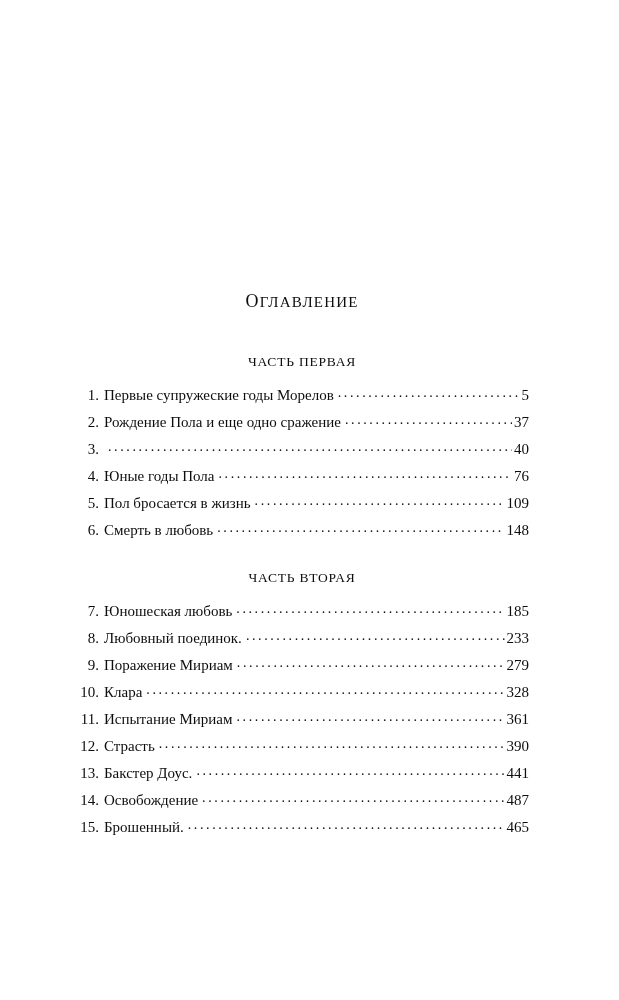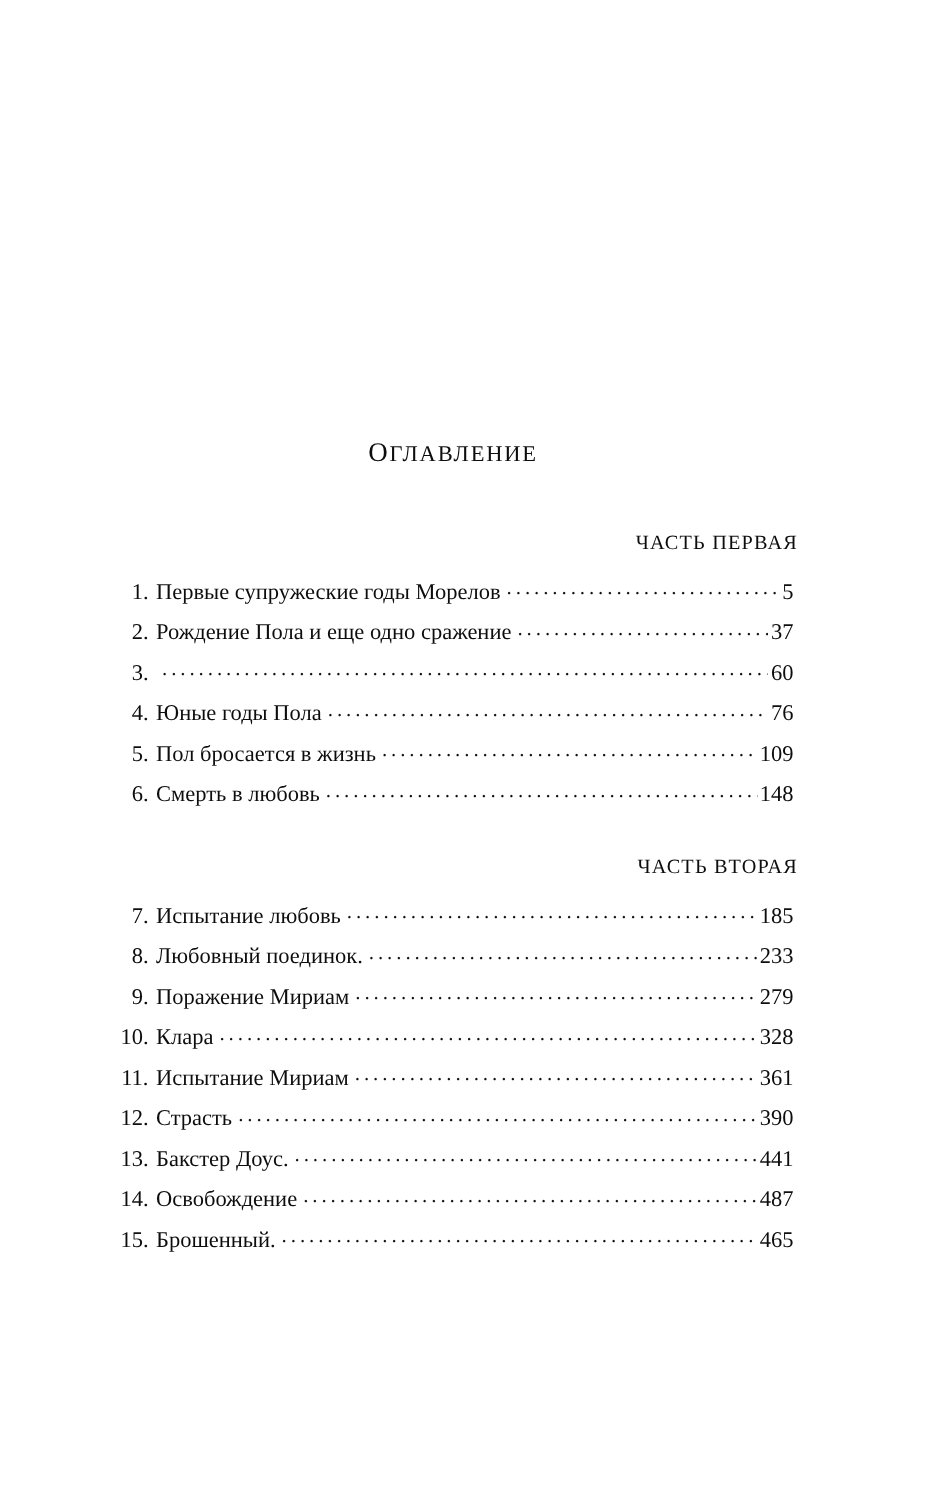--- a/index.html
+++ b/index.html
@@ -32,21 +32,21 @@
     letter-spacing: 1.2px;
     font-variant: small-caps;
     text-transform: lowercase;
     margin: 0 0 40px 0;
     font-weight: normal;
   }
   .toc-title::first-letter {
     font-size: 26px;
   }
   .part-heading {
-    text-align: right;
+    text-align: center;
     font-size: 13.5px;
     letter-spacing: 0.8px;
     margin: 0 0 18px 0;
     font-weight: normal;
   }
   .part-two .part-heading {
     margin-top: 32px;
   }
   .entry {
     display: flex;
@@ -107,21 +107,21 @@
         <div class="entry">
           <span class="entry-num">2.</span>
           <span class="entry-title">Рождение Пола и еще одно сражение</span>
           <span class="leader">......................................................................</span>
           <span class="entry-page">37</span>
         </div>
 
         <div class="entry">
           <span class="entry-num">3.</span>
           <span class="leader">......................................................................</span>
-          <span class="entry-page">60</span>
+          <span class="entry-page">40</span>
         </div>
 
         <div class="entry">
           <span class="entry-num">4.</span>
           <span class="entry-title">Юные годы Пола</span>
           <span class="leader">......................................................................</span>
           <span class="entry-page">76</span>
         </div>
 
         <div class="entry">
@@ -140,21 +140,21 @@
 
       </div>
     </div>
 
     <div class="part part-two">
       <div class="part-heading">ЧАСТЬ ВТОРАЯ</div>
       <div class="entries">
 
         <div class="entry">
           <span class="entry-num">7.</span>
-          <span class="entry-title">Испытание любовь</span>
+          <span class="entry-title">Юношеская любовь</span>
           <span class="leader">......................................................................</span>
           <span class="entry-page">185</span>
         </div>
 
         <div class="entry">
           <span class="entry-num">8.</span>
           <span class="entry-title">Любовный поединок.</span>
           <span class="leader">......................................................................</span>
           <span class="entry-page">233</span>
         </div>

